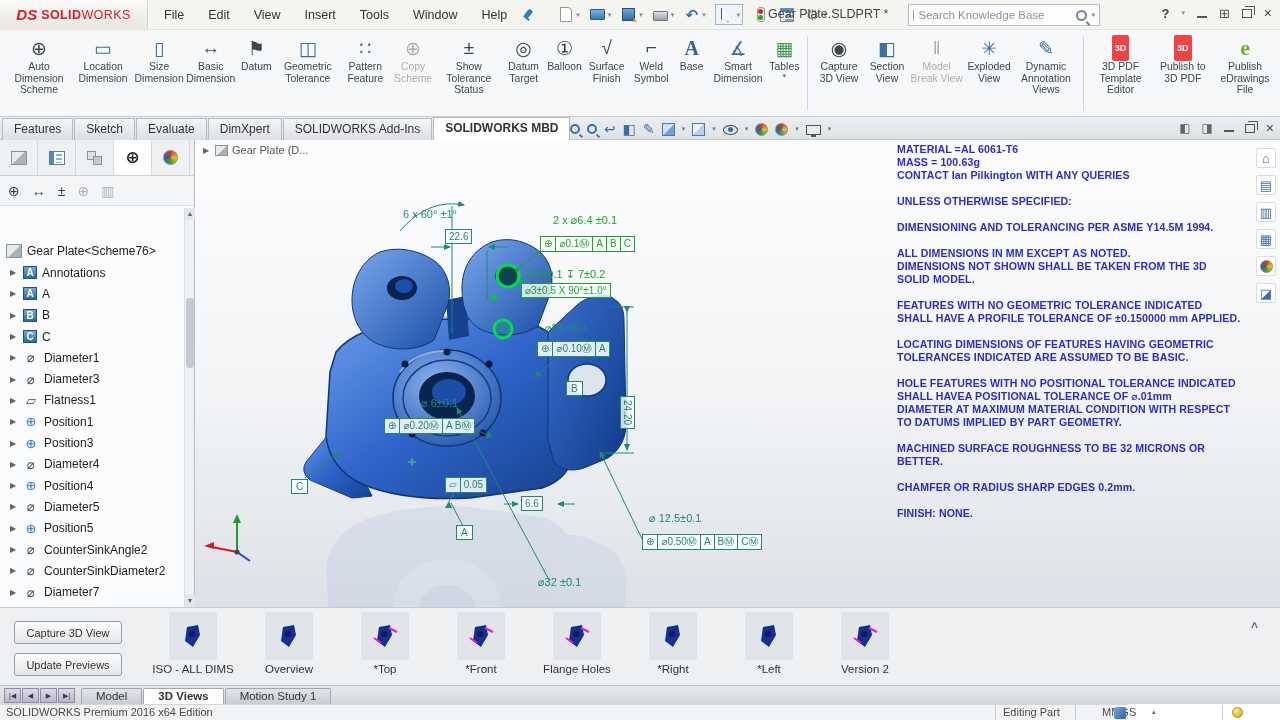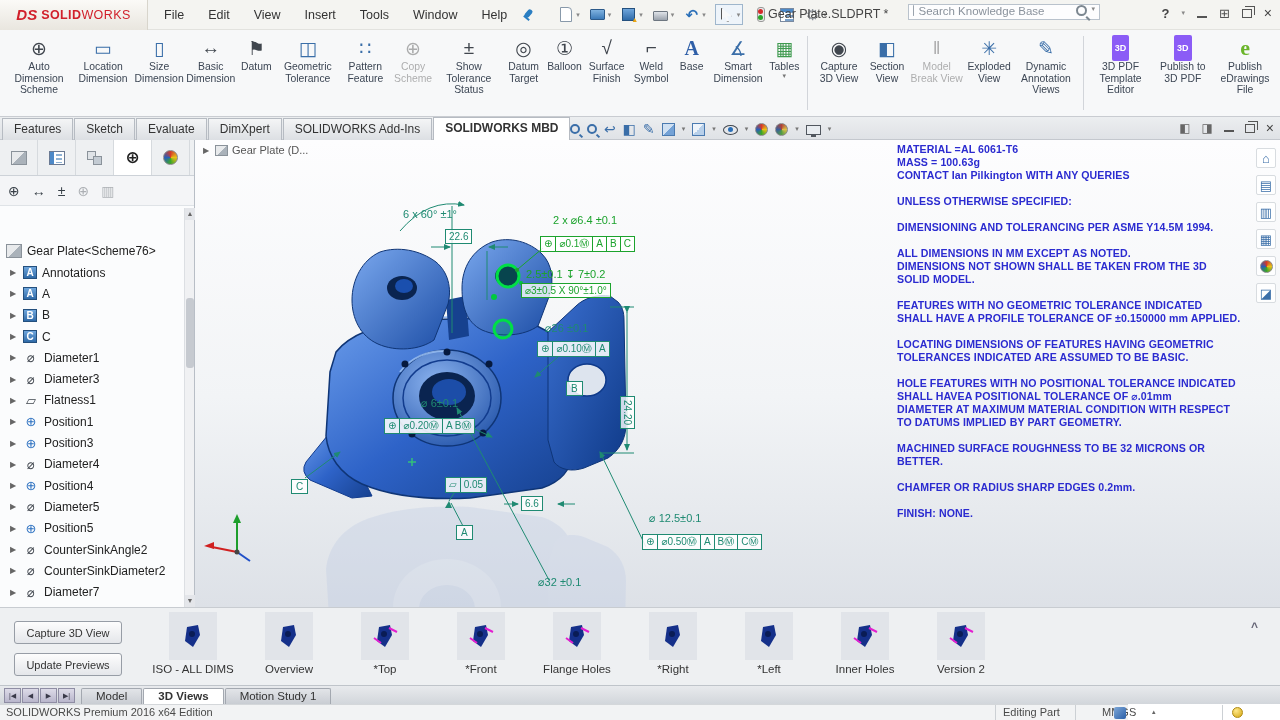--- a/index.html
+++ b/index.html
@@ -29,21 +29,21 @@
   .ic-print { width:15px; height:10px; background:linear-gradient(#dfe3e8,#9aa2ac); border:1px solid #6d7680; border-radius:1px; margin-top:3px; }
   .ic-undo { color:#2a6fb8; font-size:15px; font-weight:bold; }
   .ic-cursor { width:11px; height:14px; background:#f8f8f8; border:1px solid #555; clip-path:polygon(0 0,100% 62%,55% 62%,75% 100%,55% 100%,38% 66%,0 90%); }
   .sel-box { border:1px solid #9fb6cc; background:#eef4fa; padding:1px 2px; display:inline-flex; align-items:center; gap:2px; }
   .ic-traffic { width:8px; height:15px; background:#e8e8e8; border:1px solid #999; border-radius:3px; display:flex; flex-direction:column; align-items:center; justify-content:center; gap:1px; }
   .ic-traffic i { width:5px; height:5px; border-radius:50%; display:block; }
   .ic-traffic .r { background:#d42a2a; } .ic-traffic .g { background:#2aa52a; }
   .ic-props { width:14px; height:14px; background:#fff; border:1px solid #7a8aa0; background-image:linear-gradient(#4d89c8 3px,transparent 3px), repeating-linear-gradient(#7aa0c8 0 2px,transparent 2px 4px); background-size:100% 100%,8px 12px; background-position:0 0,4px 2px; background-repeat:no-repeat,no-repeat; }
   .ic-gear { color:#8a9098; font-size:15px; }
   .doc-title { position:absolute; left:768px; top:7px; font-size:12.5px; color:#444; }
-  .kb { position:absolute; right:180px; top:4px; width:192px; height:16px; border:1px solid #b9c2cc; background:#fdfdfe; display:flex; align-items:flex-start; padding:0 4px; gap:4px; }
+  .kb { position:absolute; right:180px; top:4px; width:192px; height:22px; border:1px solid #b9c2cc; background:#fdfdfe; display:flex; align-items:center; padding:0 4px; gap:4px; }
   .shield { width:9px; height:11px; background:#9aa3ad; border-radius:2px 2px 50% 50%; }
   .kb-input { border:none; outline:none; flex:1; font-size:11.5px; color:#555; background:transparent; font-family:inherit; }
   .kb-input::placeholder { color:#8a929c; }
   .mag { width:11px; height:11px; border:2px solid #7c8790; border-radius:50%; position:relative; flex:none; }
   .mag::after { content:""; position:absolute; width:2px; height:5px; background:#7c8790; left:9px; top:9px; transform:rotate(-45deg); }
   .win-ctl { position:absolute; right:8px; top:5px; display:flex; align-items:center; gap:12px; color:#555; font-size:13px; }
   .help-q { font-weight:bold; color:#444; }
   .minbar { width:10px; height:2px; background:#555; display:inline-block; margin-top:8px; }
   .restore { width:10px; height:9px; border:1px solid #555; position:relative; display:inline-block; }
   .restore::before { content:""; position:absolute; left:2px; top:-4px; width:9px; height:8px; border:1px solid #555; border-bottom:none; border-left:none; }
@@ -53,21 +53,21 @@
   .ribbon { position:absolute; left:0; top:30px; width:1280px; height:87px; background:#f7f8f9; border-bottom:1px solid #c9ccd1; display:flex; align-items:flex-start; padding:4px 2px 0 6px; }
   .rbtn { display:flex; flex-direction:column; align-items:center; min-width:38px; max-width:66px; padding:1px 2px; }
   .rb-ic { height:26px; display:flex; align-items:center; justify-content:center; font-size:19px; color:#3a6ea8; }
   .rb-lbl { font-size:10.4px; line-height:1.12; text-align:center; color:#3c4654; }
   .rb-car { font-size:7px; color:#777; line-height:6px; }
   .rbtn.disabled { opacity:.42; filter:grayscale(1); }
   .ic-dark { color:#40464e; }
   .ic-blue { color:#3a6ea8; }
   .ic-green { color:#3f9a4f; }
   .ic-noteA { color:#2f5fa8; font-weight:bold; font-family:"Liberation Serif",serif; font-size:20px; }
-  .ic-pdf { background:#8b5cf6; color:#fff; font-size:9px; font-weight:bold; padding:3px 3px; border-radius:2px; }
+  .ic-pdf { background:#ef4444; color:#fff; font-size:9px; font-weight:bold; padding:3px 3px; border-radius:2px; }
   .ic-edrw { color:#6ab52a; font-weight:bold; font-size:22px; font-family:"Liberation Serif",serif; }
   .ribbon-sep { width:1px; align-self:stretch; background:#d2d5da; margin:2px 4px 6px 4px; }
 
   
   .tabrow { position:absolute; left:0; top:117px; width:1280px; height:23px; background:linear-gradient(#eceef0,#dfe2e6); border-bottom:1px solid #c4c8ce; }
   .mtabs { display:flex; height:23px; align-items:flex-end; padding-left:2px; }
   .mtab { font-size:12px; color:#333; background:linear-gradient(#f4f5f6,#dcdfe3); border:1px solid #b6bbc2; border-bottom:none; padding:3px 11px 4px 11px; margin-right:1px; }
   .mtab.active { background:#fff; font-weight:bold; padding-bottom:5px; }
   .hud { position:absolute; left:570px; top:2px; display:flex; align-items:center; gap:7px; height:20px; }
   .hud .car { font-size:7px; color:#777; }
@@ -835,30 +835,20 @@
           <span class="timg">
             <svg width="30" height="30" viewBox="0 0 30 30">
               <path d="M9 6 L20 4 L22 14 L15 26 L7 20 Z" fill="#15308a"></path>
               <circle cx="14" cy="13" r="3" fill="#0a1c55"></circle>
               <path class="mg" d="M4 17 L11 22 M19 7 L27 11" stroke="#e31fd0" stroke-width="2" fill="none"></path>
             </svg>
           </span>
           <span class="tlbl">*Left</span>
         </div>
 
-        <div class="thumb">
-          <span class="timg">
-            <svg width="30" height="30" viewBox="0 0 30 30">
-              <path d="M9 6 L20 4 L22 14 L15 26 L7 20 Z" fill="#15308a"></path>
-              <circle cx="14" cy="13" r="3" fill="#0a1c55"></circle>
-              <path class="mg" d="M4 17 L11 22 M19 7 L27 11" stroke="#e31fd0" stroke-width="2" fill="none"></path>
-            </svg>
-          </span>
-          <span class="tlbl">Inner Holes</span>
-        </div>
 
         <div class="thumb">
           <span class="timg">
             <svg width="30" height="30" viewBox="0 0 30 30">
               <path d="M9 6 L20 4 L22 14 L15 26 L7 20 Z" fill="#15308a"></path>
               <circle cx="14" cy="13" r="3" fill="#0a1c55"></circle>
               <path class="mg" d="M4 17 L11 22 M19 7 L27 11" stroke="#e31fd0" stroke-width="2" fill="none"></path>
             </svg>
           </span>
           <span class="tlbl">Version 2</span>

